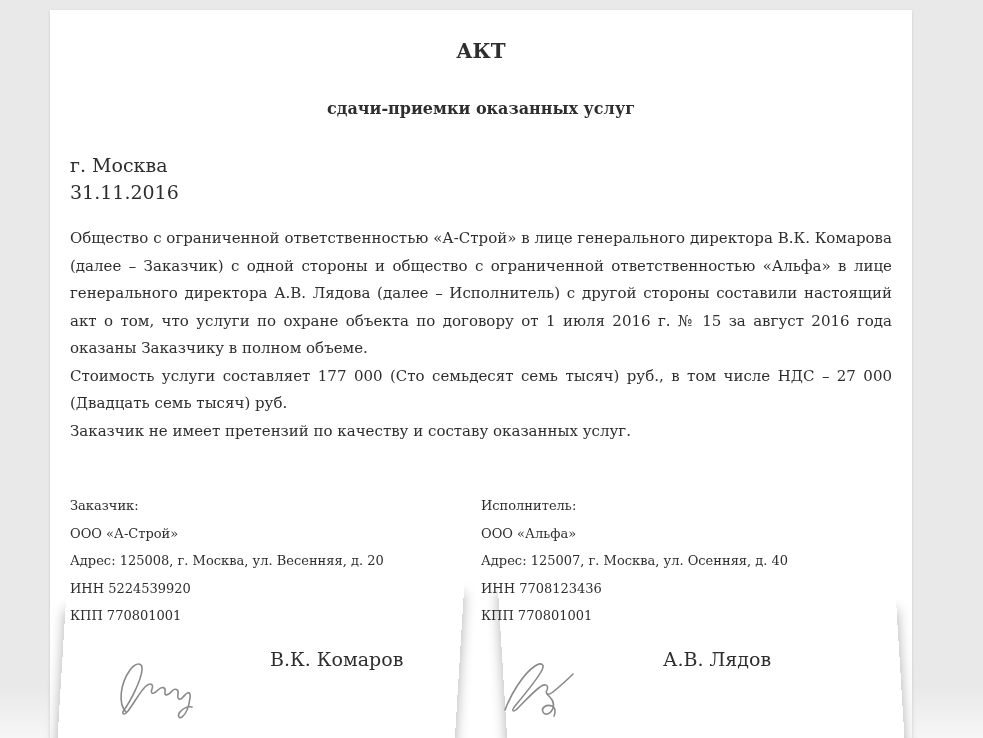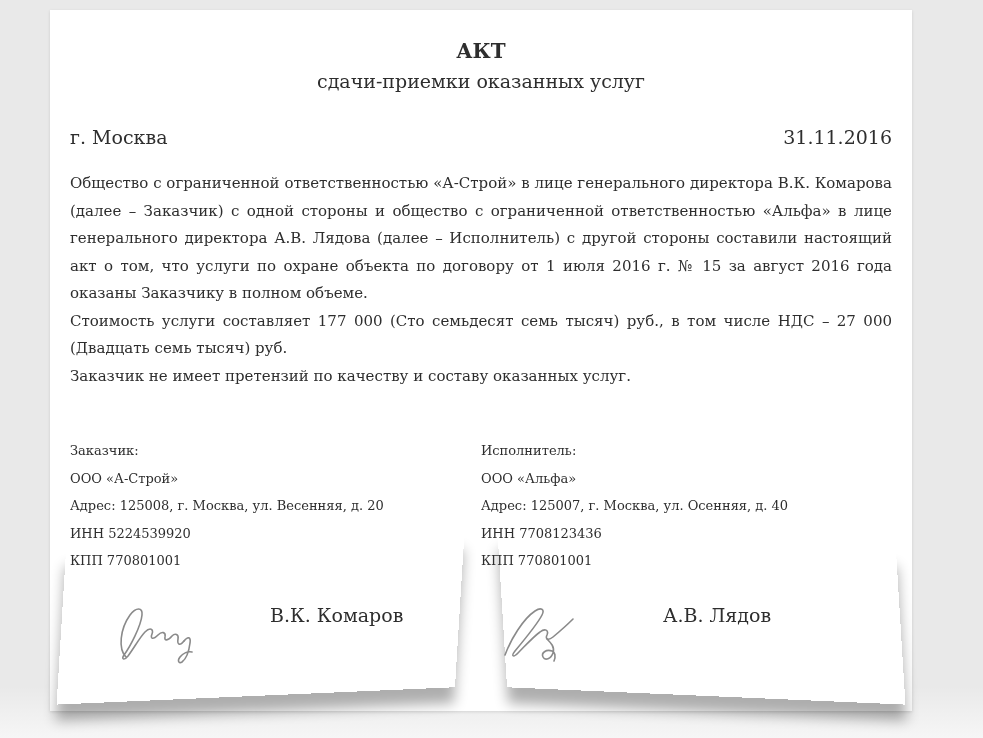--- a/index.html
+++ b/index.html
@@ -41,31 +41,33 @@
   .paper::before { left: 12px;  transform: skew(-6deg) rotate(-2.5deg); }
   .paper::after  { right: 12px; transform: skew(6deg)  rotate(2.5deg); }
 
   .title-block { text-align: center; }
   .doc-title {
     font-size: 20px;
     font-weight: bold;
     line-height: 30px;
   }
   .doc-subtitle {
-    font-size: 19px;
-    font-weight: normal;
+    font-size: 16px;
+    font-weight: bold;
     line-height: 30px;
+    margin-top: 28px;
   }
 
   .meta-row {
     display: flex;
     justify-content: space-between;
     margin-top: 28px;
     font-size: 19px;
     line-height: 27px;
+    flex-direction: column;
   }
 
   .body-text {
     margin-top: 19px;
     font-size: 15px;
     line-height: 27.5px;
     text-align: justify;
   }
 
   .parties {
@@ -84,21 +86,21 @@
     font-size: 19px;
   }
   .sign-cell { width: 420px; display: flex; align-items: flex-start; }
   .signature-svg {
     margin-left: 42px;
     margin-top: 8px;
     flex: 0 0 auto;
   }
   .signatory-name {
     margin-left: 58px;
-    margin-top: 13px;
+    margin-top: 2px;
     white-space: nowrap;
   }
   .sign-cell.right .signature-svg { margin-left: 16px; }
   .sign-cell.right .signatory-name { margin-left: 66px; }
 </style>
 </head>
 <body>
 
 <div class="paper">
 

